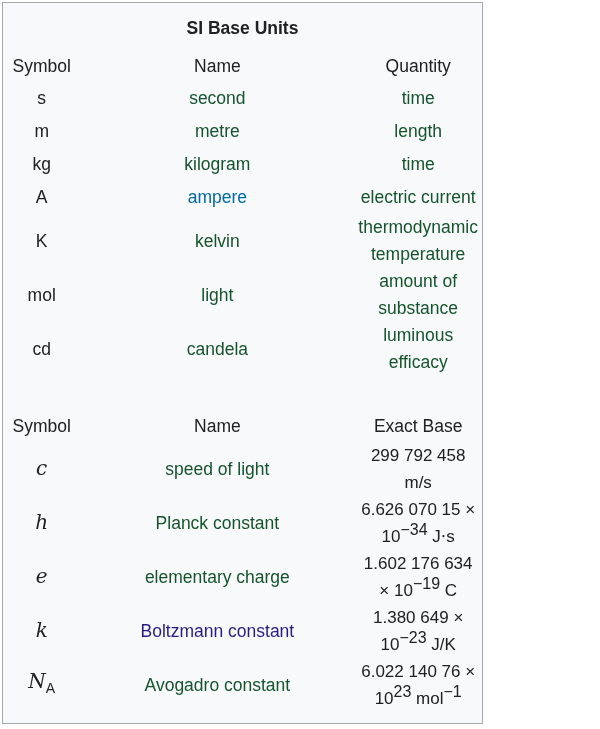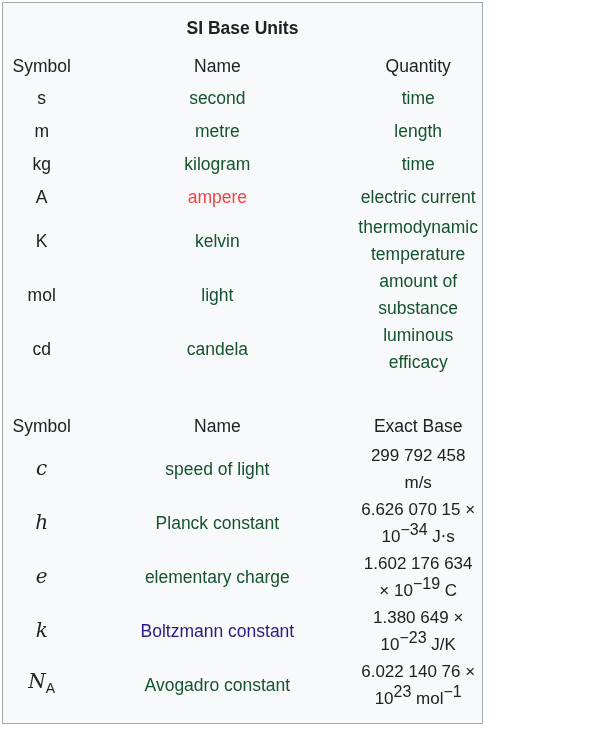--- a/index.html
+++ b/index.html
@@ -10,21 +10,21 @@
       background: #f8f9fa; border: 1px solid #a2a9b1; box-sizing: border-box;
     }
     table { border-collapse: collapse; width: 100%; font-size: 17.5px; }
     td, th { text-align: center; vertical-align: middle; padding: 0 4px; line-height: 27px; }
     th { font-weight: normal; }
     .caption { font-weight: bold; font-size: 17.5px; height: 44px; padding-top: 3px; }
     .hdr th { height: 32px; }
     .col-sym { width: 78px; }
     .col-name { width: 284px; }
     a { color: #14532d; text-decoration: none; }
-    a.visited { color: #ef4444; }
+    a.visited { color: #0369a1; }
     a.underline { color: #2a1b82; }
     .r1 td { height: 33px; }
     .r2 td { height: 54px; }
     .spacer td { height: 34px; }
     .math { font-family: "DejaVu Serif", "Liberation Serif", serif; font-style: italic; font-size: 20px; }
     .math-up { font-family: "DejaVu Serif", "Liberation Serif", serif; font-size: 20px; }
     .math sub, .math-up sub { font-style: normal; font-size: 14px; }
     sup { font-size: 16px; line-height: 0; }
     .value { font-size: 17px; }
   </style>

